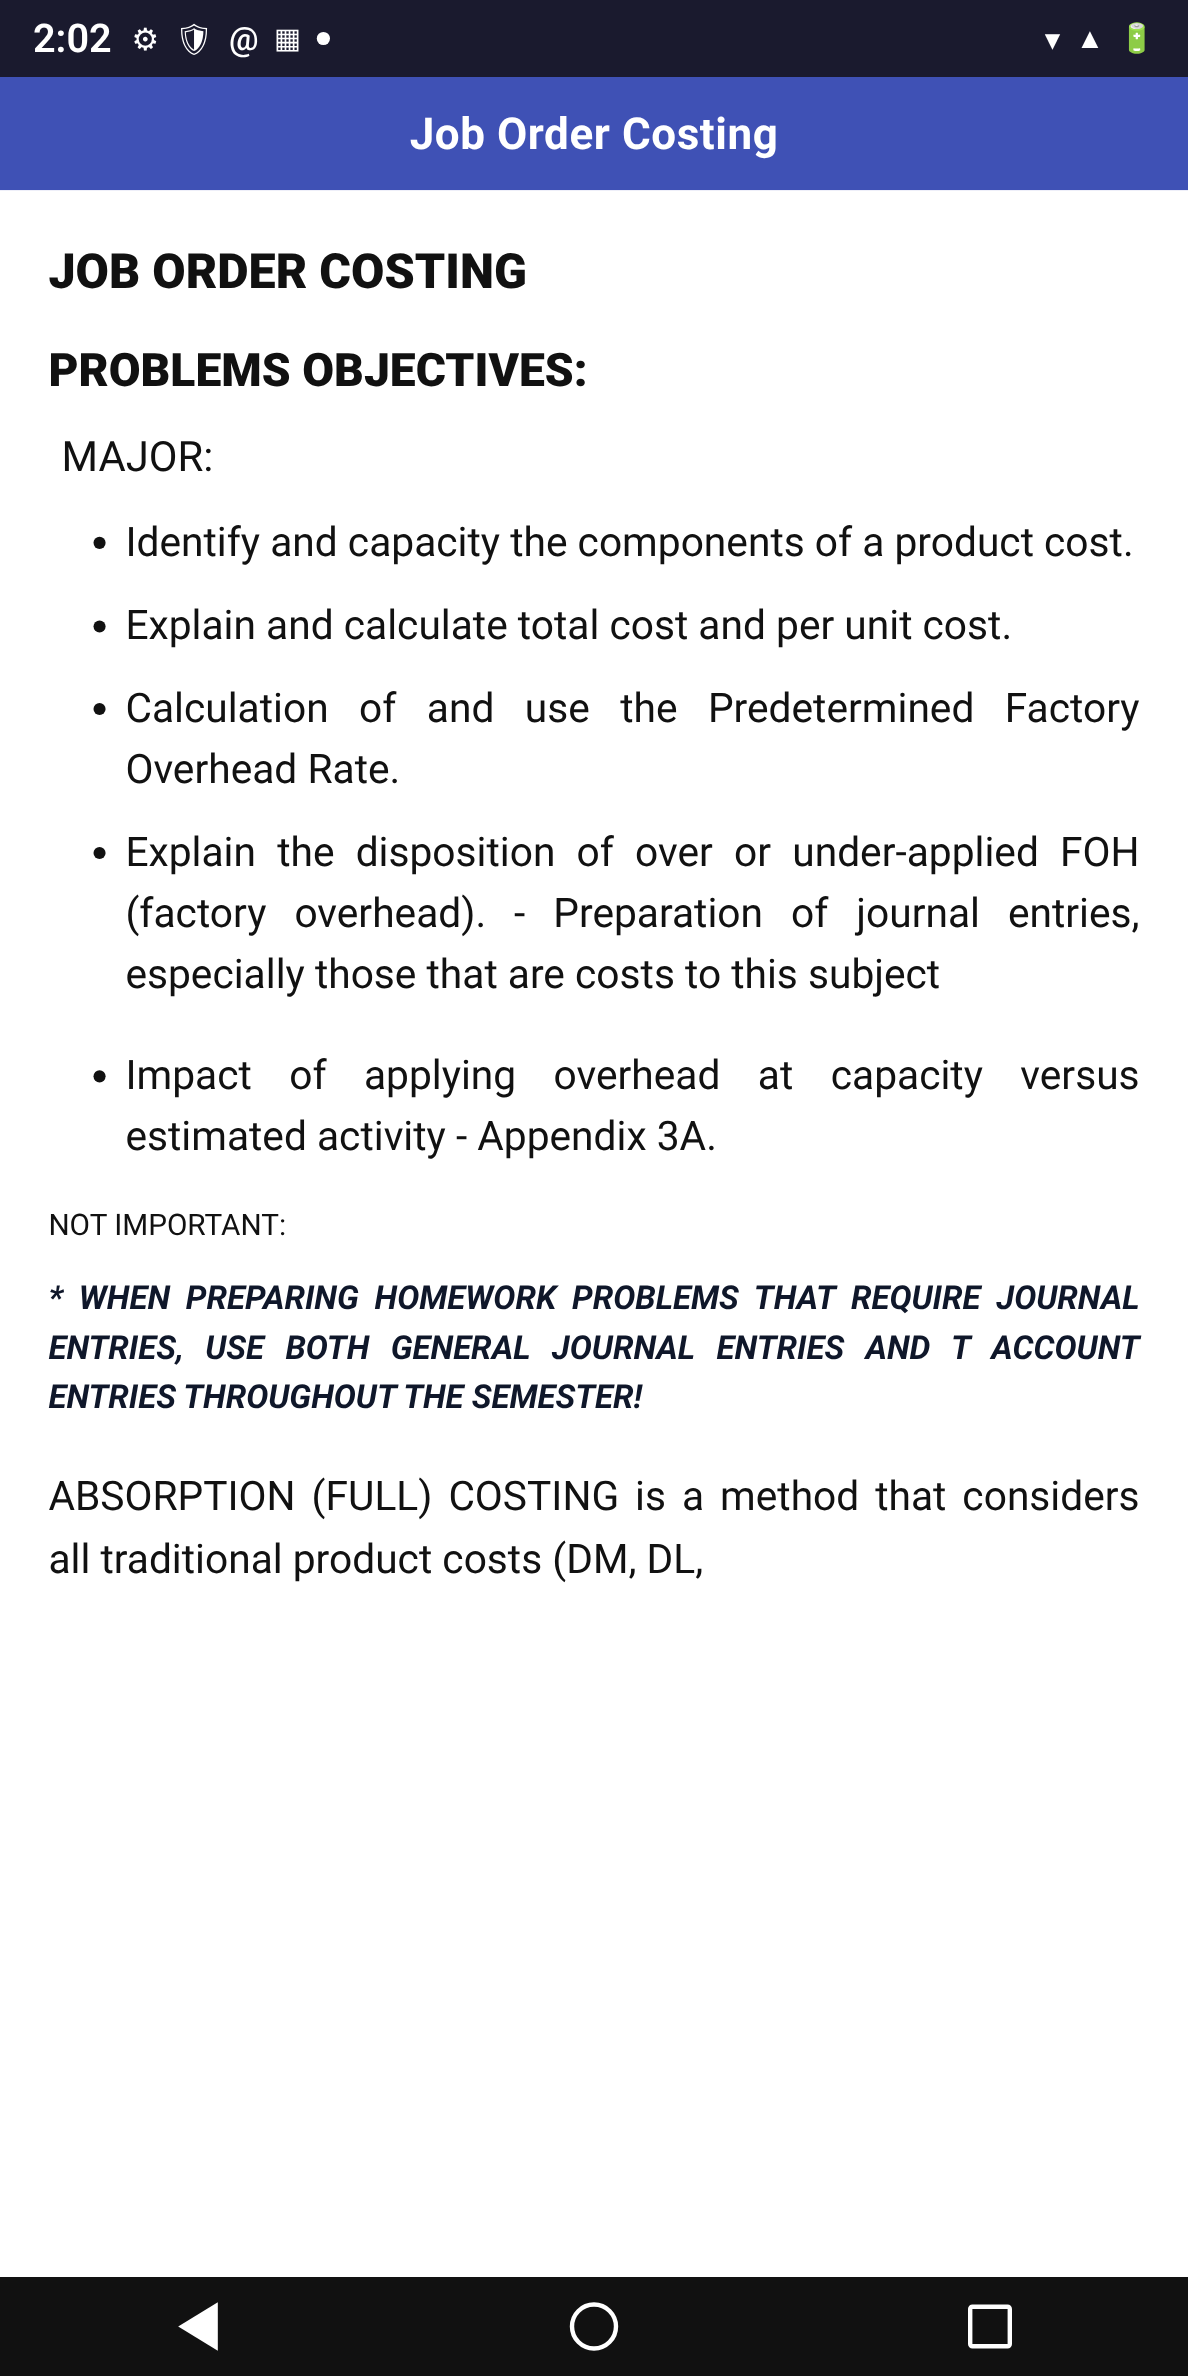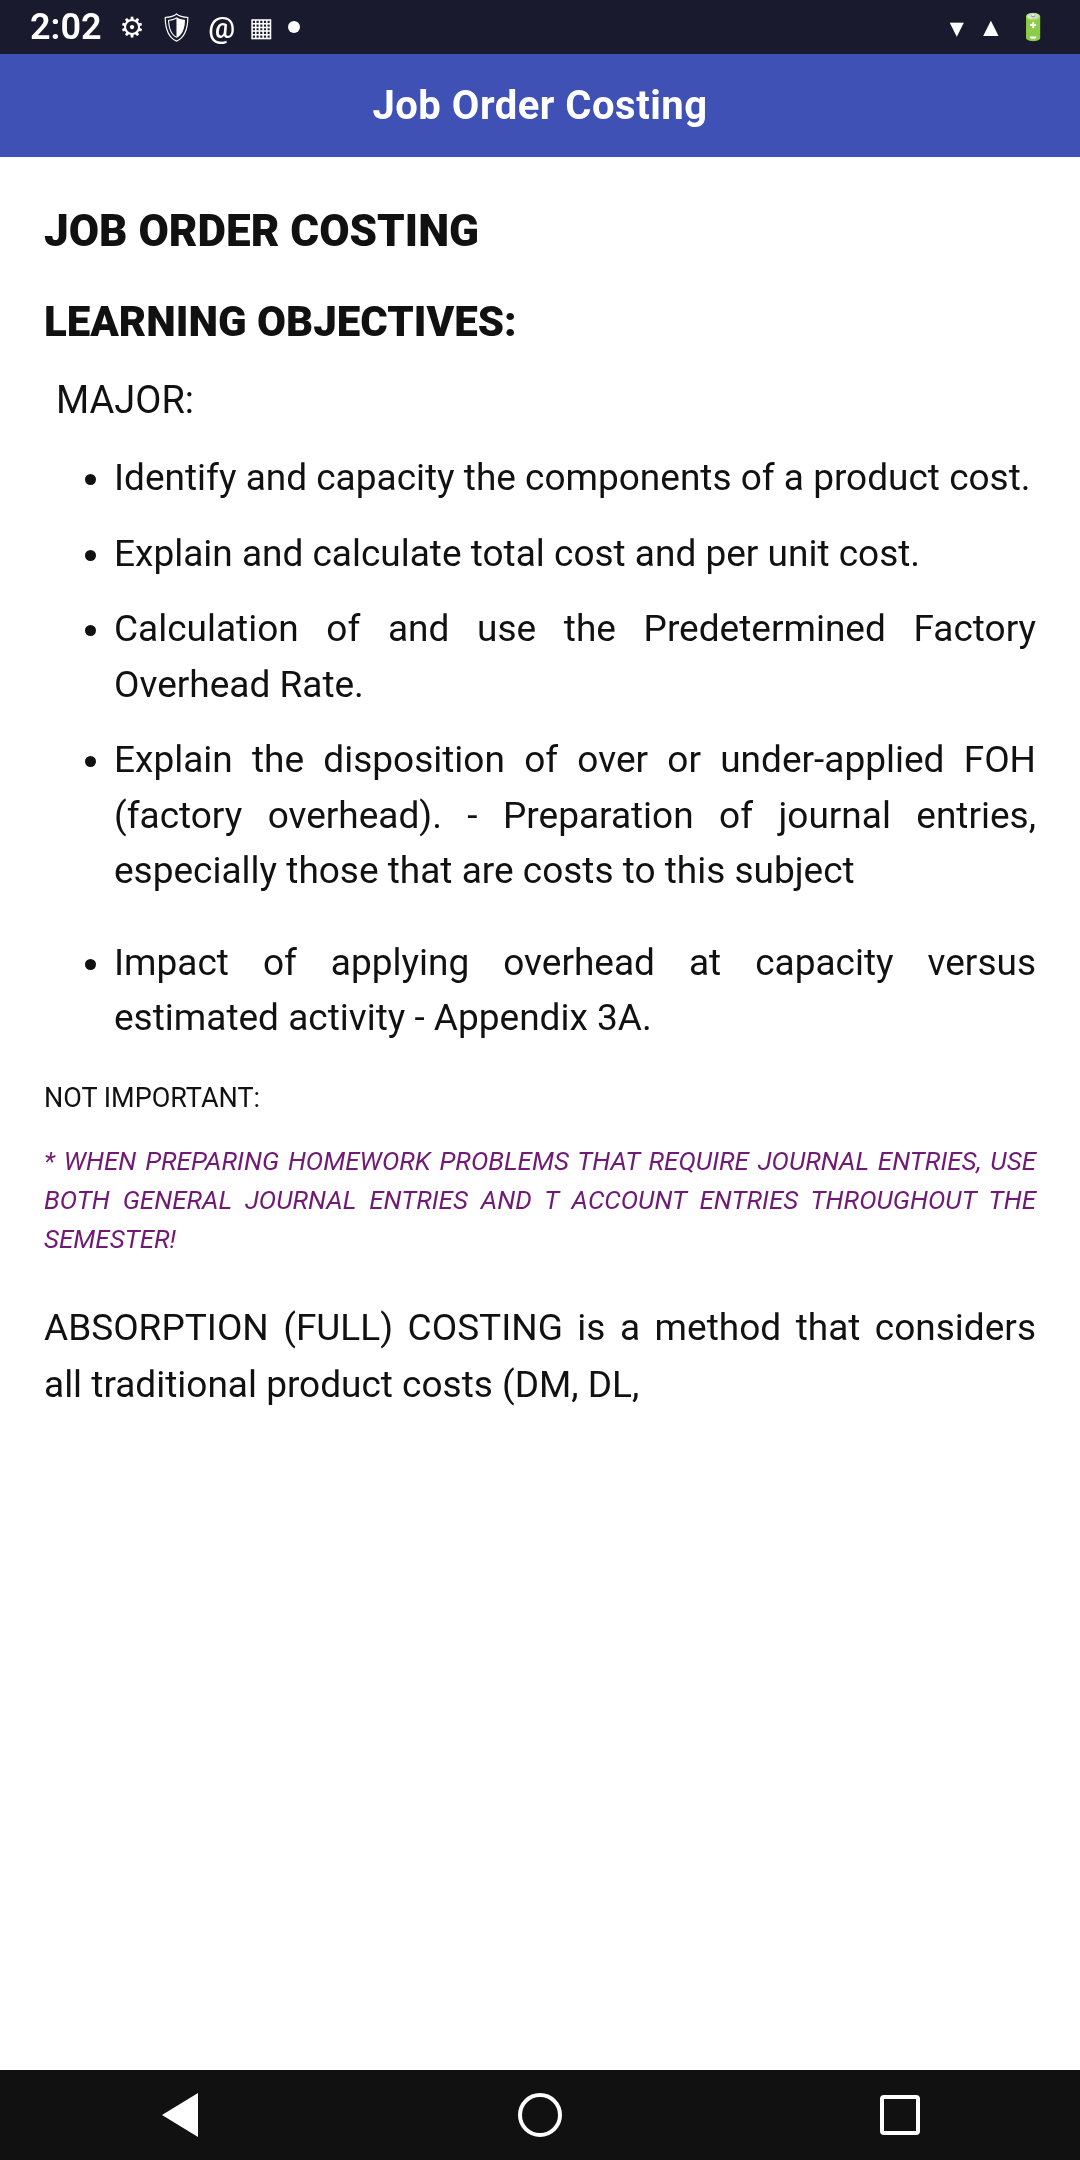--- a/index.html
+++ b/index.html
@@ -18,21 +18,21 @@
     }
 
     
     .status-bar {
       background: #1a1a2e;
       color: #fff;
       display: flex;
       align-items: center;
       justify-content: space-between;
       padding: 0 30px;
-      height: 54px;
+      height: 70px;
       font-size: 32px;
       font-weight: 500;
     }
 
     .status-left {
       display: flex;
       align-items: center;
       gap: 18px;
     }
 
@@ -113,26 +113,26 @@
     }
 
     .not-important-label {
       font-size: 27px;
       font-weight: 400;
       margin-bottom: 28px;
       color: #111;
     }
 
     .highlight-note {
-      font-size: 26px;
-      font-weight: 400;
+      font-size: 30px;
+      font-weight: 700;
       font-style: italic;
       text-align: justify;
       margin-bottom: 40px;
-      color: #701a75;
+      color: #0f172a;
       line-height: 1.5;
     }
 
     .body-text {
       font-size: 37px;
       text-align: justify;
       color: #111;
       line-height: 1.55;
     }
 
@@ -222,21 +222,21 @@
 </div>
 
 <div class="app-bar">
   <span>Job Order Costing</span>
 </div>
 
 <div class="content">
 
   <div class="page-title">JOB ORDER COSTING</div>
 
-  <div class="section-heading">LEARNING OBJECTIVES:</div>
+  <div class="section-heading">PROBLEMS OBJECTIVES:</div>
 
   <div class="subsection-label">MAJOR:</div>
 
   <ul class="bullet-list">
     <li class="list-item">Identify and capacity the components of a product cost.</li>
     <li class="list-item">Explain and calculate total cost and per unit cost.</li>
     <li class="list-item">Calculation of and use the Predetermined Factory Overhead Rate.</li>
     <li class="list-item">Explain the disposition of over or under-applied FOH (factory overhead). - Preparation of journal entries, especially those that are costs to this subject</li>
   </ul>
 

